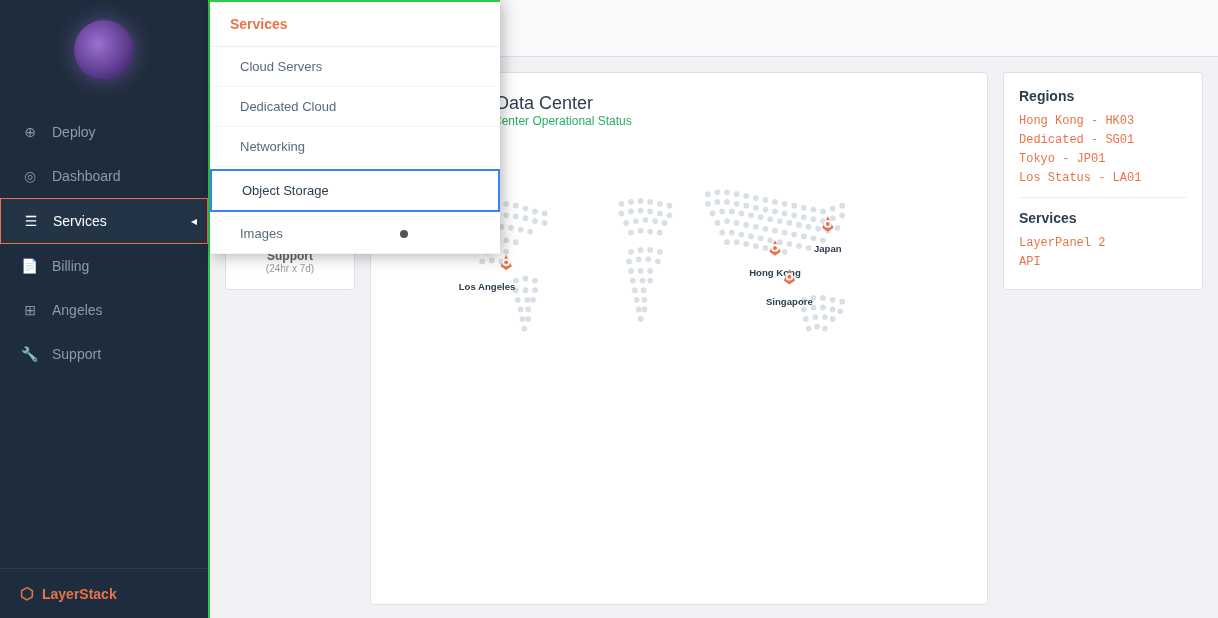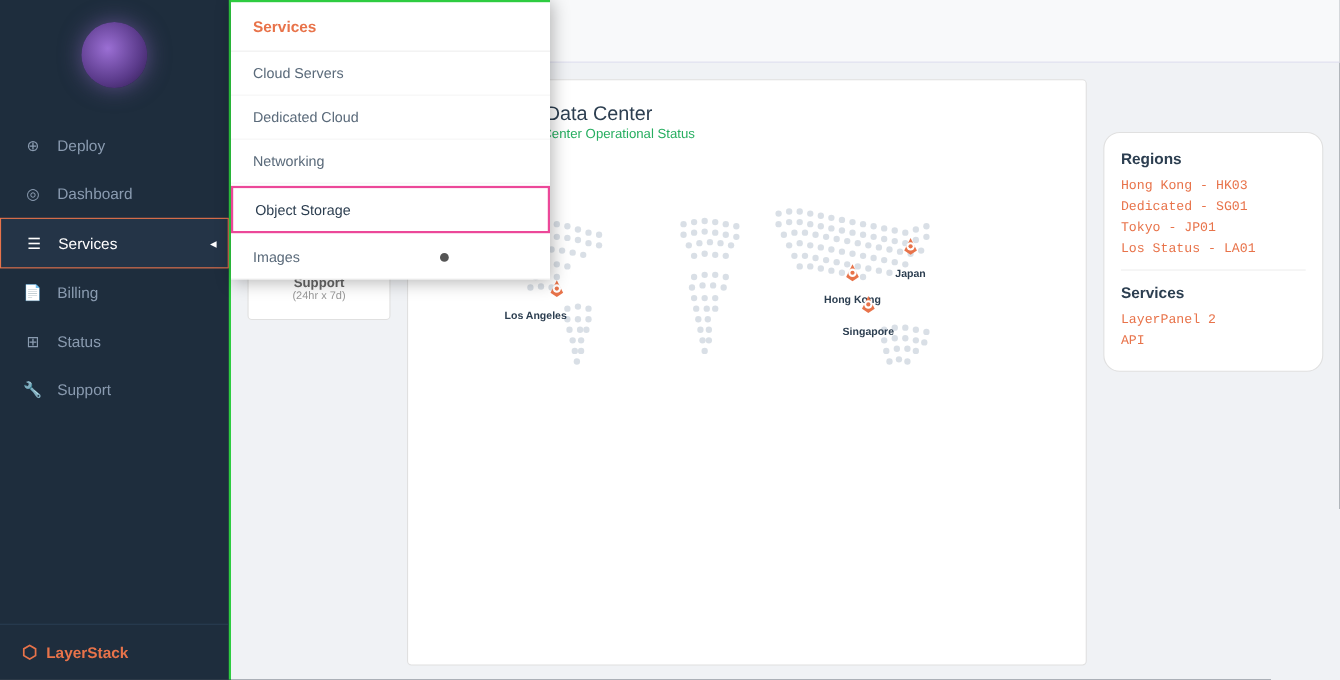--- a/index.html
+++ b/index.html
@@ -102,30 +102,30 @@
 
     .dropdown-header {
       padding: 14px 20px;
       color: #e8734a;
       font-size: 14px;
       font-weight: 600;
       border-bottom: 1px solid #eee;
     }
 
     .dropdown-item {
-      padding: 12px 20px;
+      padding: 12px 30px;
       color: #5a6a7a;
       font-size: 13px;
       cursor: pointer;
       border-bottom: 1px solid #f5f5f5;
     }
 
     .dropdown-item.highlighted {
       background: #fff;
-      border: 2px solid #ec4899;
+      border: 2px solid #3b82f6;
       color: #2c3e50;
       font-weight: 500;
       margin: 2px 0;
     }
 
     
     .main-content {
       flex: 1;
       background: #f0f2f5;
       height: 618px;
@@ -233,24 +233,23 @@
     }
 
     
     .right-panel {
       width: 200px;
       min-width: 200px;
     }
 
     .info-card {
       background: #fff;
-      border-radius: 15px;
+      border-radius: 3px;
       padding: 15px;
       border: 1px solid #e0e0e0;
-      margin-top: 48px;
     }
 
     .info-section-title {
       font-size: 14px;
       color: #2c3e50;
       font-weight: 600;
       margin-bottom: 10px;
     }
 
     .info-link {
@@ -307,21 +306,21 @@
       <span class="chevron">◂</span>
     </div>
 
     <div class="nav-item">
       <span class="nav-icon">📄</span>
       <span>Billing</span>
     </div>
 
     <div class="nav-item">
       <span class="nav-icon">⊞</span>
-      <span>Status</span>
+      <span>Angeles</span>
     </div>
 
     <div class="nav-item">
       <span class="nav-icon">🔧</span>
       <span>Support</span>
     </div>
 
   </nav>
 
   <div class="sidebar-footer">

